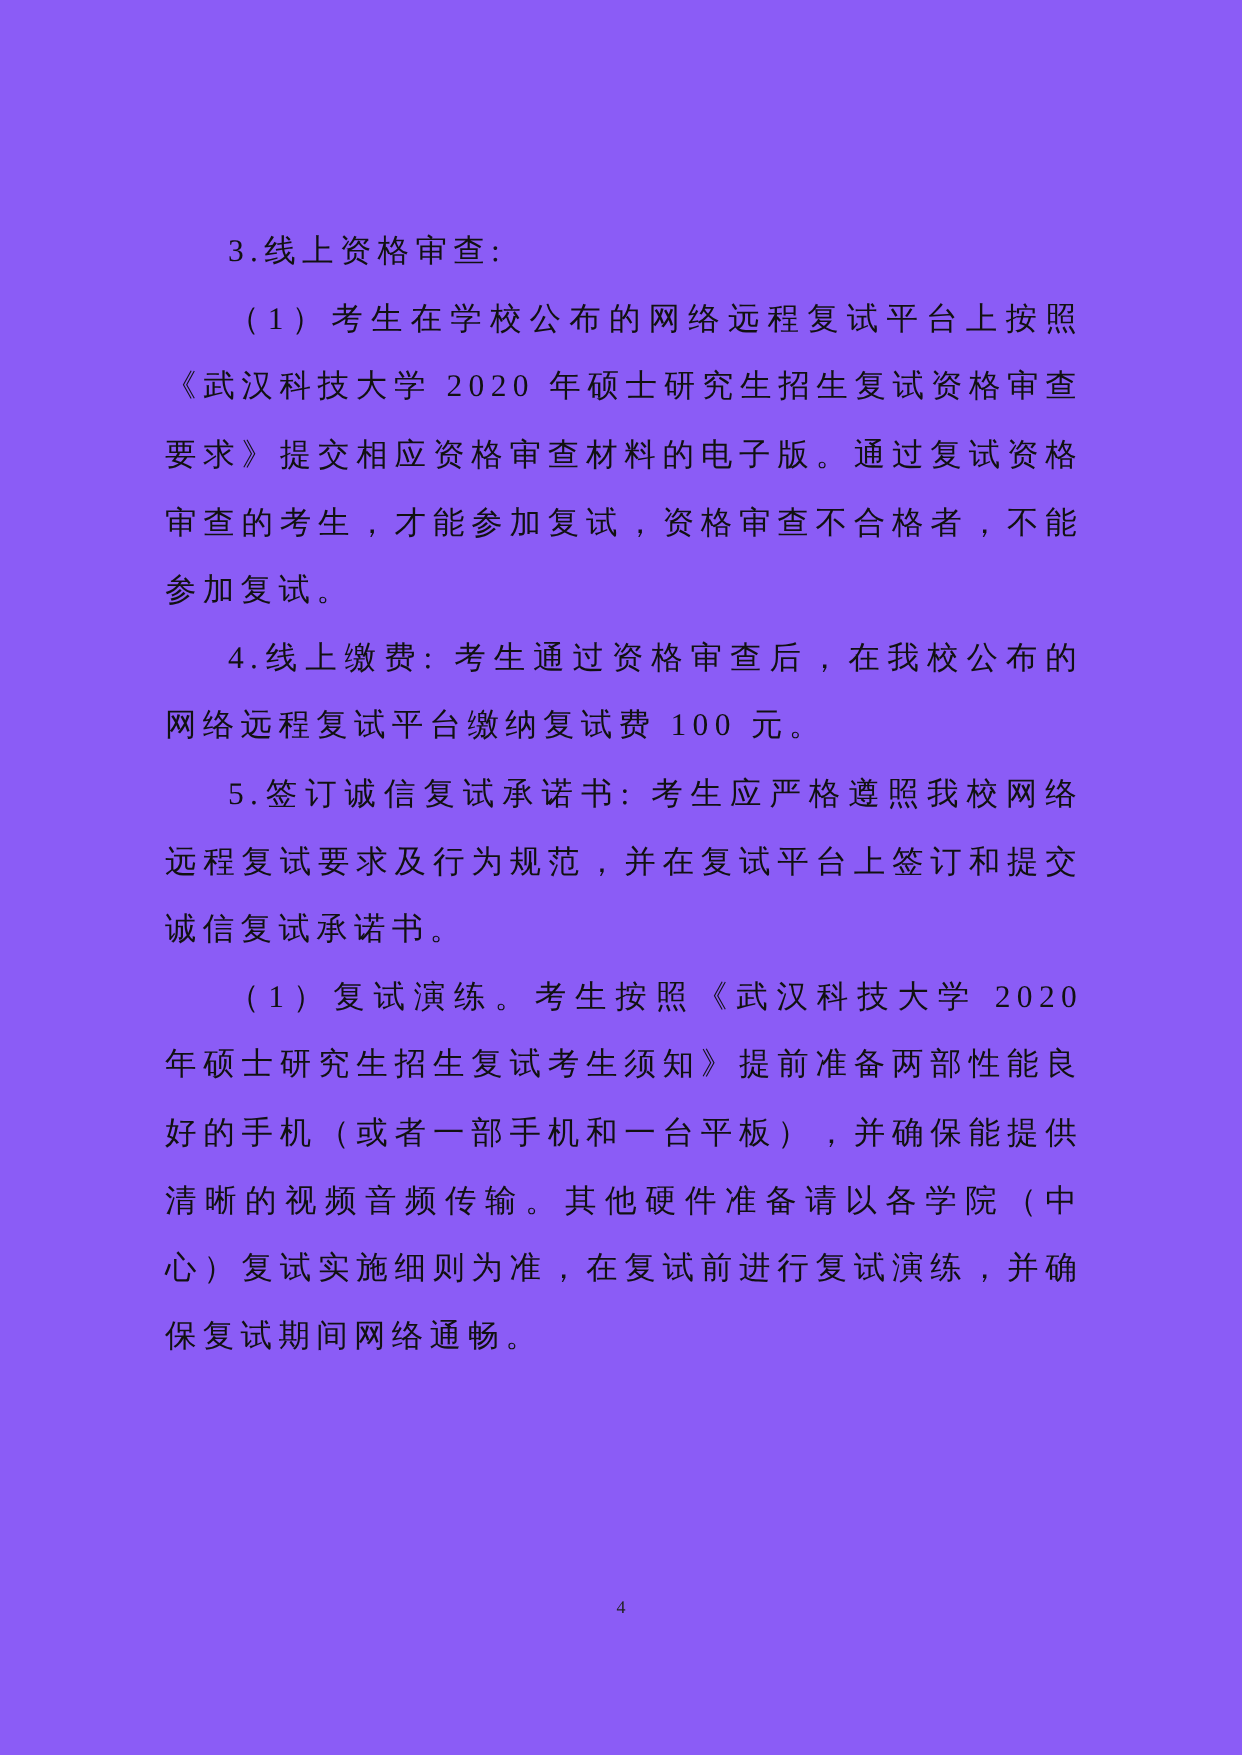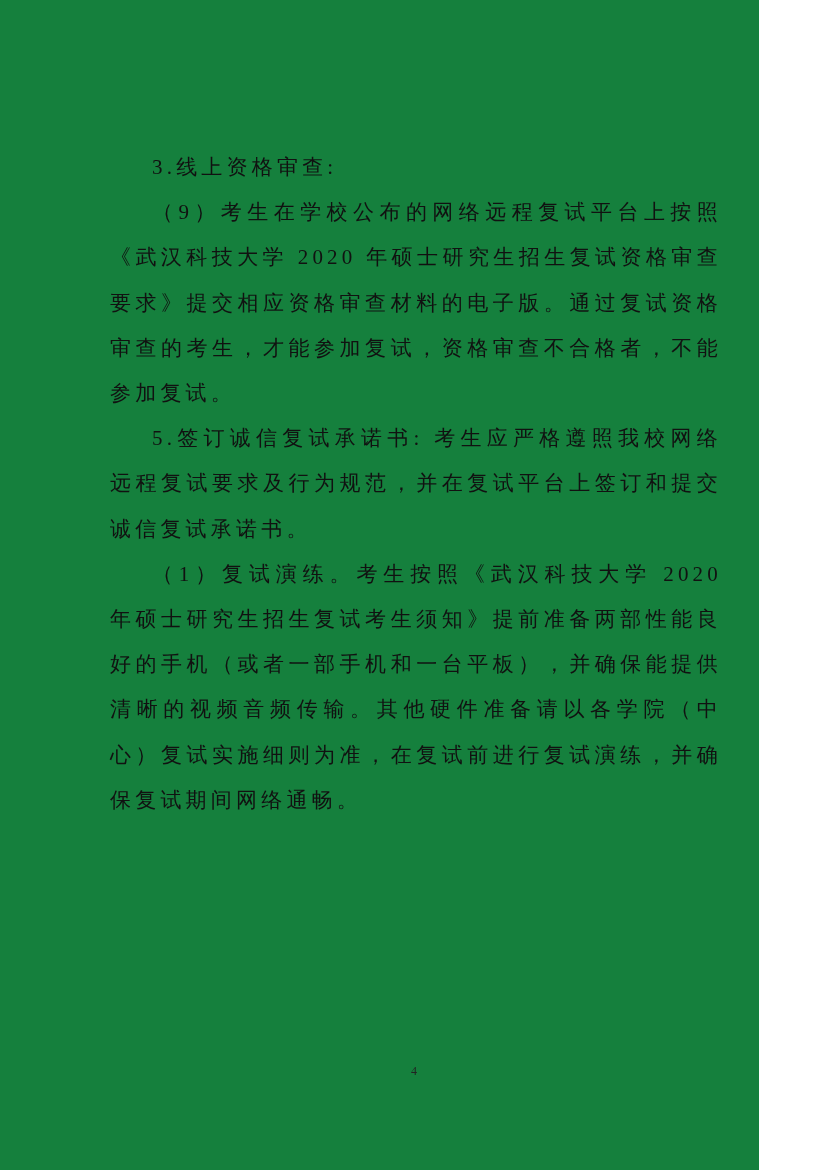--- a/index.html
+++ b/index.html
@@ -11,23 +11,23 @@
       width: 828px;
       height: 1170px;
       position: relative;
       overflow: hidden;
       font-family: "Liberation Serif", "DejaVu Serif", serif;
       color: #111111;
     }
     .page {
       position: absolute;
       left: 0; top: 0;
-      width: 759px;
+      width: 828px;
       height: 1170px;
-      background: #15803d;
+      background: #8b5cf6;
     }
     .body-text {
       position: absolute;
       left: 110px;
       top: 145px;
       width: 612px;
     }
     .para {
       margin: 0;
       font-size: 21px;
@@ -47,19 +47,20 @@
       font-size: 12px;
       color: #222;
     }
   </style>
 </head>
 <body>
 
 <div class="page">
   <div class="body-text">
     <p class="para">3.线上资格审查:</p>
-    <p class="para">（9）考生在学校公布的网络远程复试平台上按照《武汉科技大学 2020 年硕士研究生招生复试资格审查要求》提交相应资格审查材料的电子版。通过复试资格审查的考生，才能参加复试，资格审查不合格者，不能参加复试。</p>
+    <p class="para">（1）考生在学校公布的网络远程复试平台上按照《武汉科技大学 2020 年硕士研究生招生复试资格审查要求》提交相应资格审查材料的电子版。通过复试资格审查的考生，才能参加复试，资格审查不合格者，不能参加复试。</p>
+    <p class="para">4.线上缴费: 考生通过资格审查后，在我校公布的网络远程复试平台缴纳复试费 100 元。</p>
     <p class="para">5.签订诚信复试承诺书: 考生应严格遵照我校网络远程复试要求及行为规范，并在复试平台上签订和提交诚信复试承诺书。</p>
     <p class="para">（1）复试演练。考生按照《武汉科技大学 2020 年硕士研究生招生复试考生须知》提前准备两部性能良好的手机（或者一部手机和一台平板），并确保能提供清晰的视频音频传输。其他硬件准备请以各学院（中心）复试实施细则为准，在复试前进行复试演练，并确保复试期间网络通畅。</p>
 
   </div>
   <div class="page-number">4</div>
 </div>
 
 </body></html>

